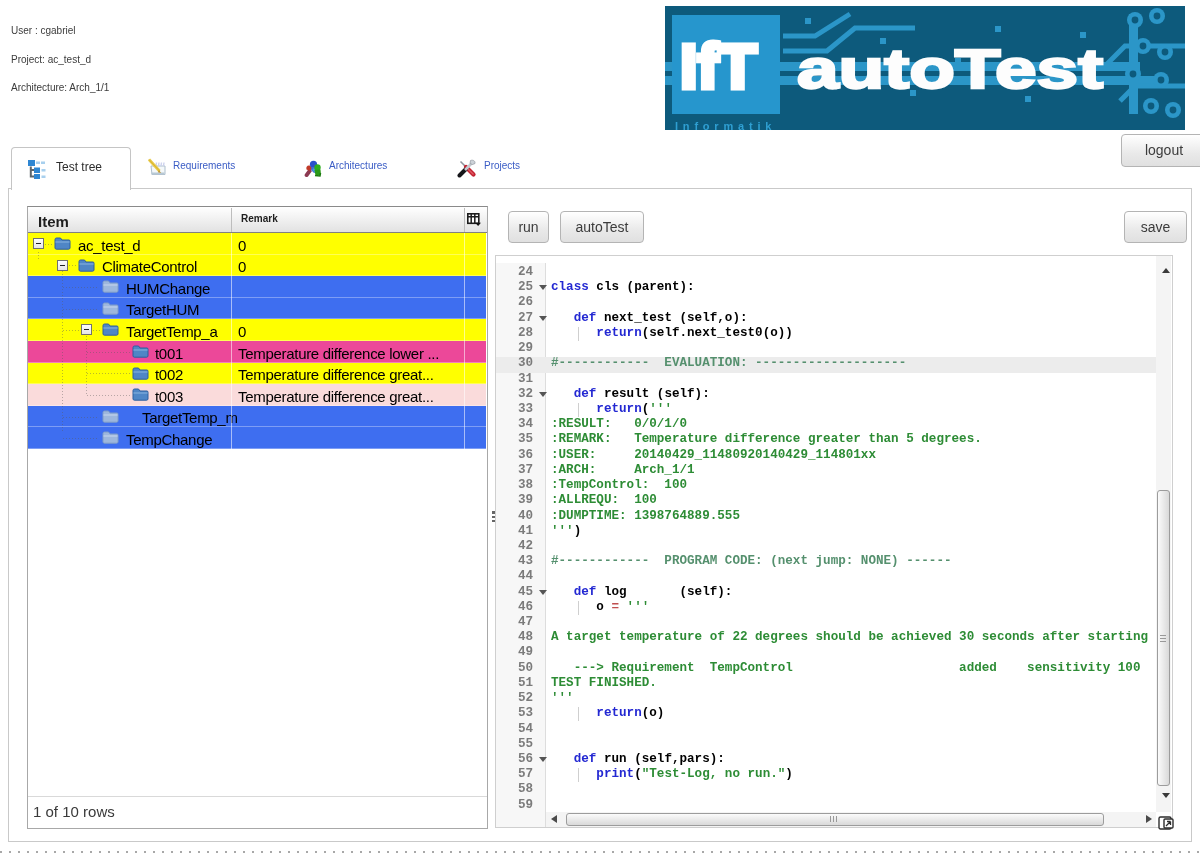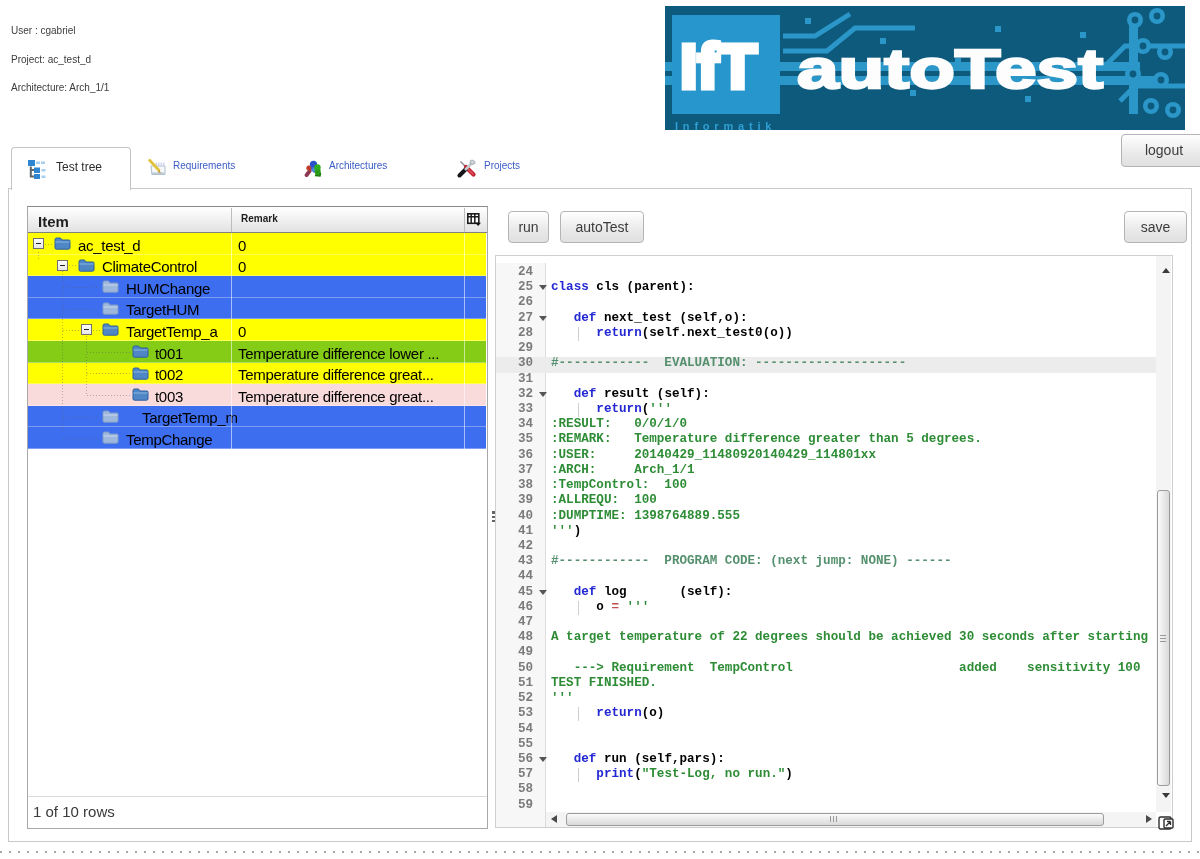--- a/index.html
+++ b/index.html
@@ -189,21 +189,21 @@
     </div>
     <div class="row" style="top:319.4px;background:#ffff00;">
       <div class="exp" style="left:53px;"></div>
       <div style="position:absolute;left:74px;top:3px;"><svg width="17" height="14">
           <path d="M1 3.5 C1 2.7 1.6 2 2.5 2 L6.5 2 L8 4 L15 4 C15.8 4 16 4.6 16 5.2 L16 12 C16 12.7 15.4 13.2 14.6 13.2 L2.4 13.2 C1.6 13.2 1 12.7 1 12 Z" fill="#4f86c6" stroke="#2d5f9e"></path>
           <path d="M1.5 6 L15.5 6" stroke="#74a3d6" stroke-width="1.6"></path>
         </svg></div>
       <div class="lbl" style="left:98px;">TargetTemp_a</div>
       <div class="lbl" style="left:210px;">0</div>
     </div>
-    <div class="row" style="top:341px;background:#84cc16;padding-left:46px;">
+    <div class="row" style="top:341px;background:#ec4899;padding-left:46px;">
       <div style="position:absolute;left:104px;top:3px;"><svg width="17" height="14">
           <path d="M1 3.5 C1 2.7 1.6 2 2.5 2 L6.5 2 L8 4 L15 4 C15.8 4 16 4.6 16 5.2 L16 12 C16 12.7 15.4 13.2 14.6 13.2 L2.4 13.2 C1.6 13.2 1 12.7 1 12 Z" fill="#4f86c6" stroke="#2d5f9e"></path>
           <path d="M1.5 6 L15.5 6" stroke="#74a3d6" stroke-width="1.6"></path>
         </svg></div>
       <div class="lbl" style="left:127px;">t001</div>
       <div class="lbl" style="left:210px;">Temperature difference lower ...</div>
     </div>
     <div class="row" style="top:362.6px;background:#ffff00;">
       <div style="position:absolute;left:104px;top:3px;"><svg width="17" height="14">
           <path d="M1 3.5 C1 2.7 1.6 2 2.5 2 L6.5 2 L8 4 L15 4 C15.8 4 16 4.6 16 5.2 L16 12 C16 12.7 15.4 13.2 14.6 13.2 L2.4 13.2 C1.6 13.2 1 12.7 1 12 Z" fill="#4f86c6" stroke="#2d5f9e"></path>

